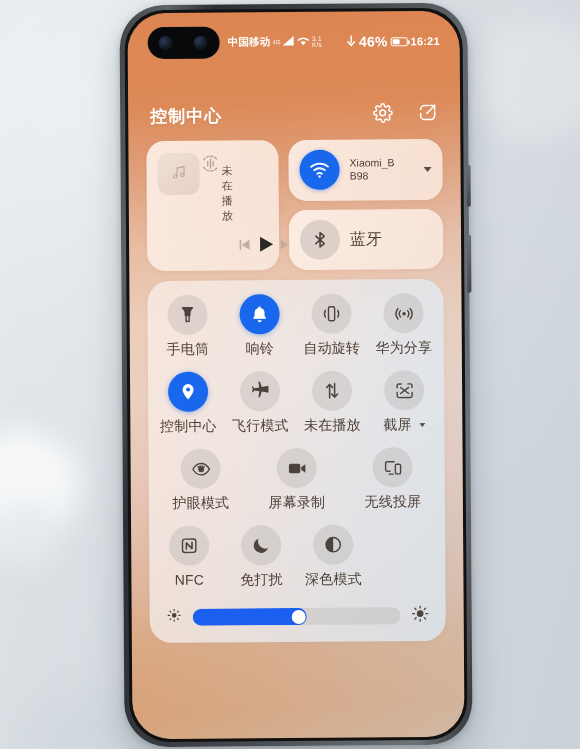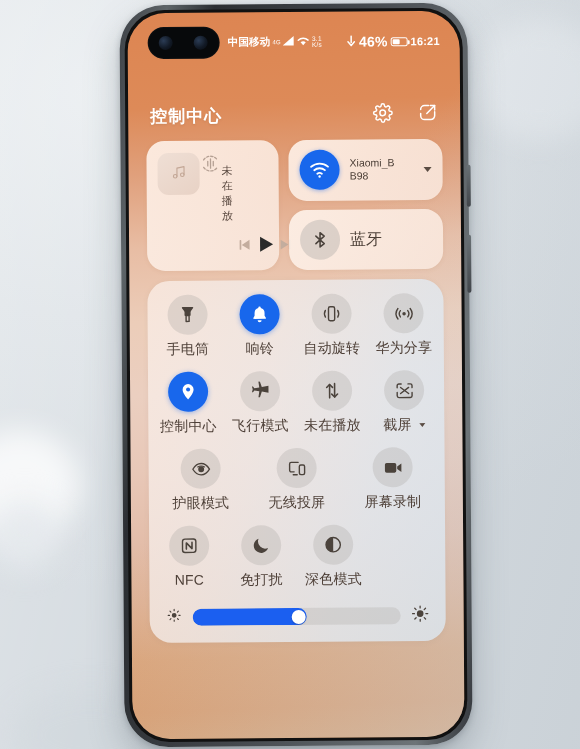--- a/index.html
+++ b/index.html
@@ -408,36 +408,36 @@
                   <path d="M2.5 12 C5.5 7 8.8 5.5 12 5.5 s6.5 1.5 9.5 6.5 c-3 5-6.3 6.5-9.5 6.5 S5.5 17 2.5 12z"></path>
                   <circle cx="12" cy="12" r="3.4" fill="#4b433c" stroke="none"></circle>
                   <path d="M12 8.6 a3.4 3.4 0 0 0 0 6.8" fill="#fff" stroke="none" opacity=".0"></path>
                   <path d="M8 9.5 q4 -2.2 8 0" stroke-width="1.2"></path>
                 </svg>
               </div>
               <div class="tlabel">护眼模式</div>
             </div>
             <div class="tcell">
               <div class="tcircle">
+                <svg width="21" height="21" viewBox="0 0 24 24" fill="#4b433c">
+                  <rect x="2.6" y="6.5" width="13" height="11" rx="2"></rect>
+                  <path d="M16.6 10.5 L21.4 7.2 v9.6 l-4.8-3.3z"></path>
+                </svg>
+              </div>
+              <div class="tlabel">屏幕录制</div>
+            </div>
+            <div class="tcell">
+              <div class="tcircle">
                 <svg width="21" height="21" viewBox="0 0 24 24" fill="none" stroke="#4b433c" stroke-width="1.6" stroke-linecap="round" stroke-linejoin="round">
                   <path d="M13.2 5 H5.2 a1.8 1.8 0 0 0-1.8 1.8 V14 a1.8 1.8 0 0 0 1.8 1.8 H8.5"></path>
                   <path d="M7.5 19.2 h4.5"></path>
                   <rect x="14.5" y="8" width="6" height="11" rx="1.7"></rect>
                 </svg>
               </div>
               <div class="tlabel">无线投屏</div>
-            </div>
-            <div class="tcell">
-              <div class="tcircle">
-                <svg width="21" height="21" viewBox="0 0 24 24" fill="#4b433c">
-                  <rect x="2.6" y="6.5" width="13" height="11" rx="2"></rect>
-                  <path d="M16.6 10.5 L21.4 7.2 v9.6 l-4.8-3.3z"></path>
-                </svg>
-              </div>
-              <div class="tlabel">屏幕录制</div>
             </div>
           </div>
 
           <div class="trow">
             <div class="tcell">
               <div class="tcircle">
                 <svg width="20" height="20" viewBox="0 0 24 24" fill="none" stroke="#4b433c" stroke-width="1.7" stroke-linejoin="round">
                   <rect x="4" y="4" width="16" height="16" rx="3"></rect>
                   <path d="M8.6 16 V8.6 l6.8 6.8 V8" stroke-width="1.9" stroke-linecap="round"></path>
                 </svg>

